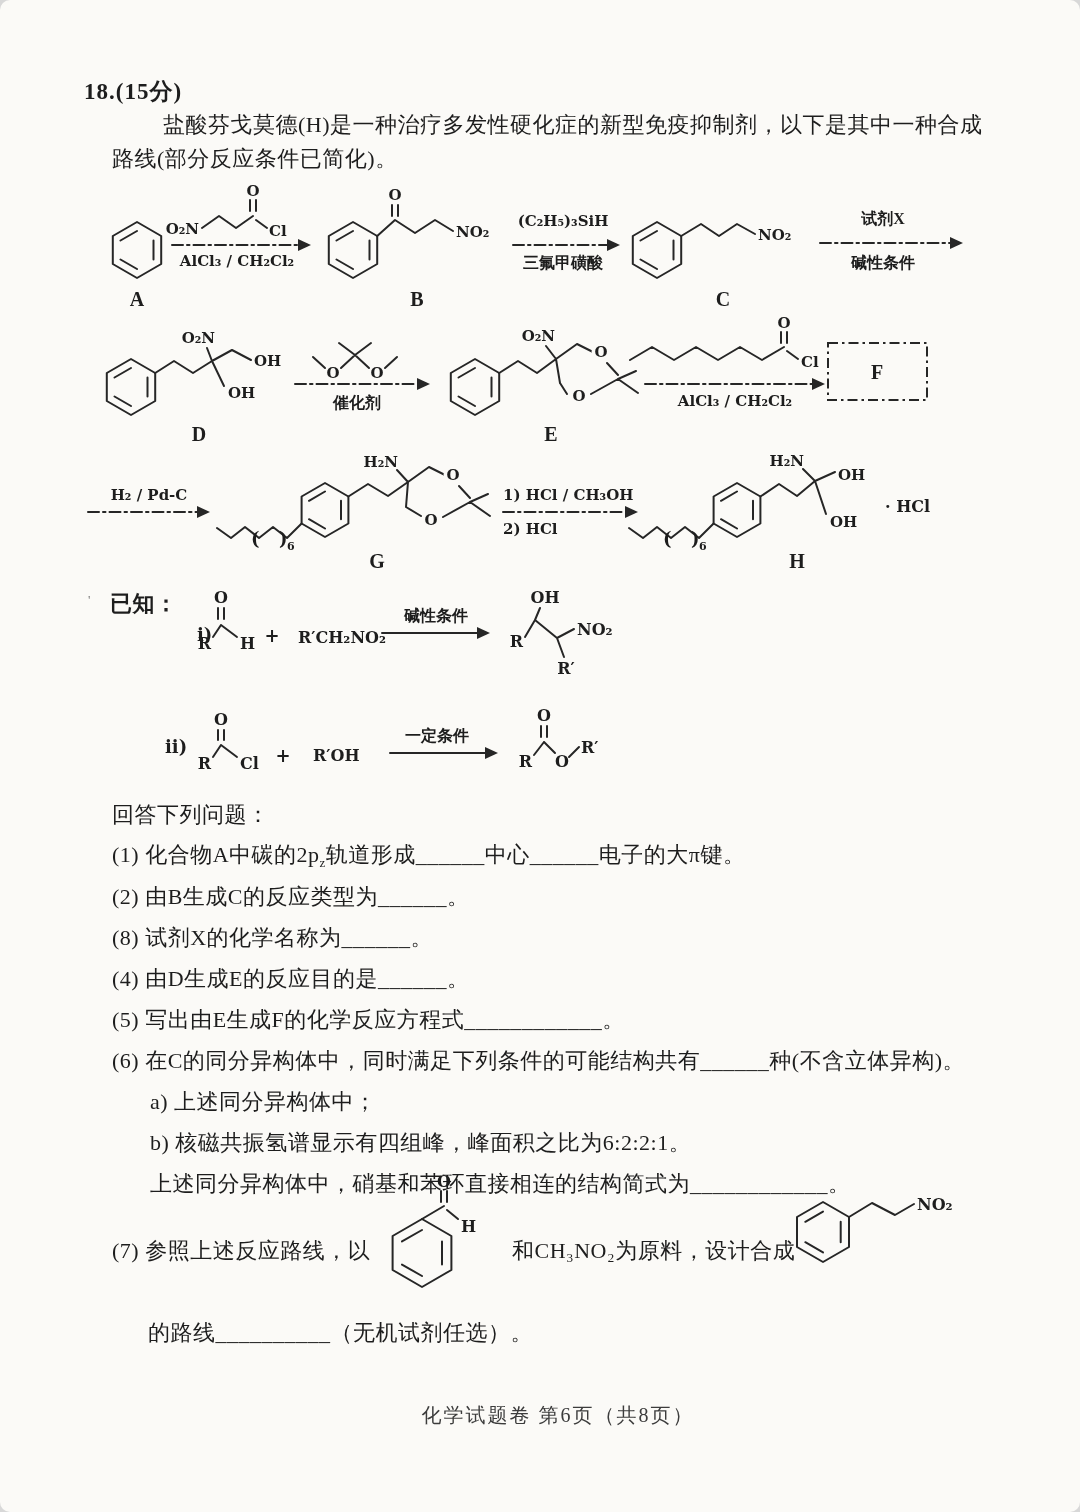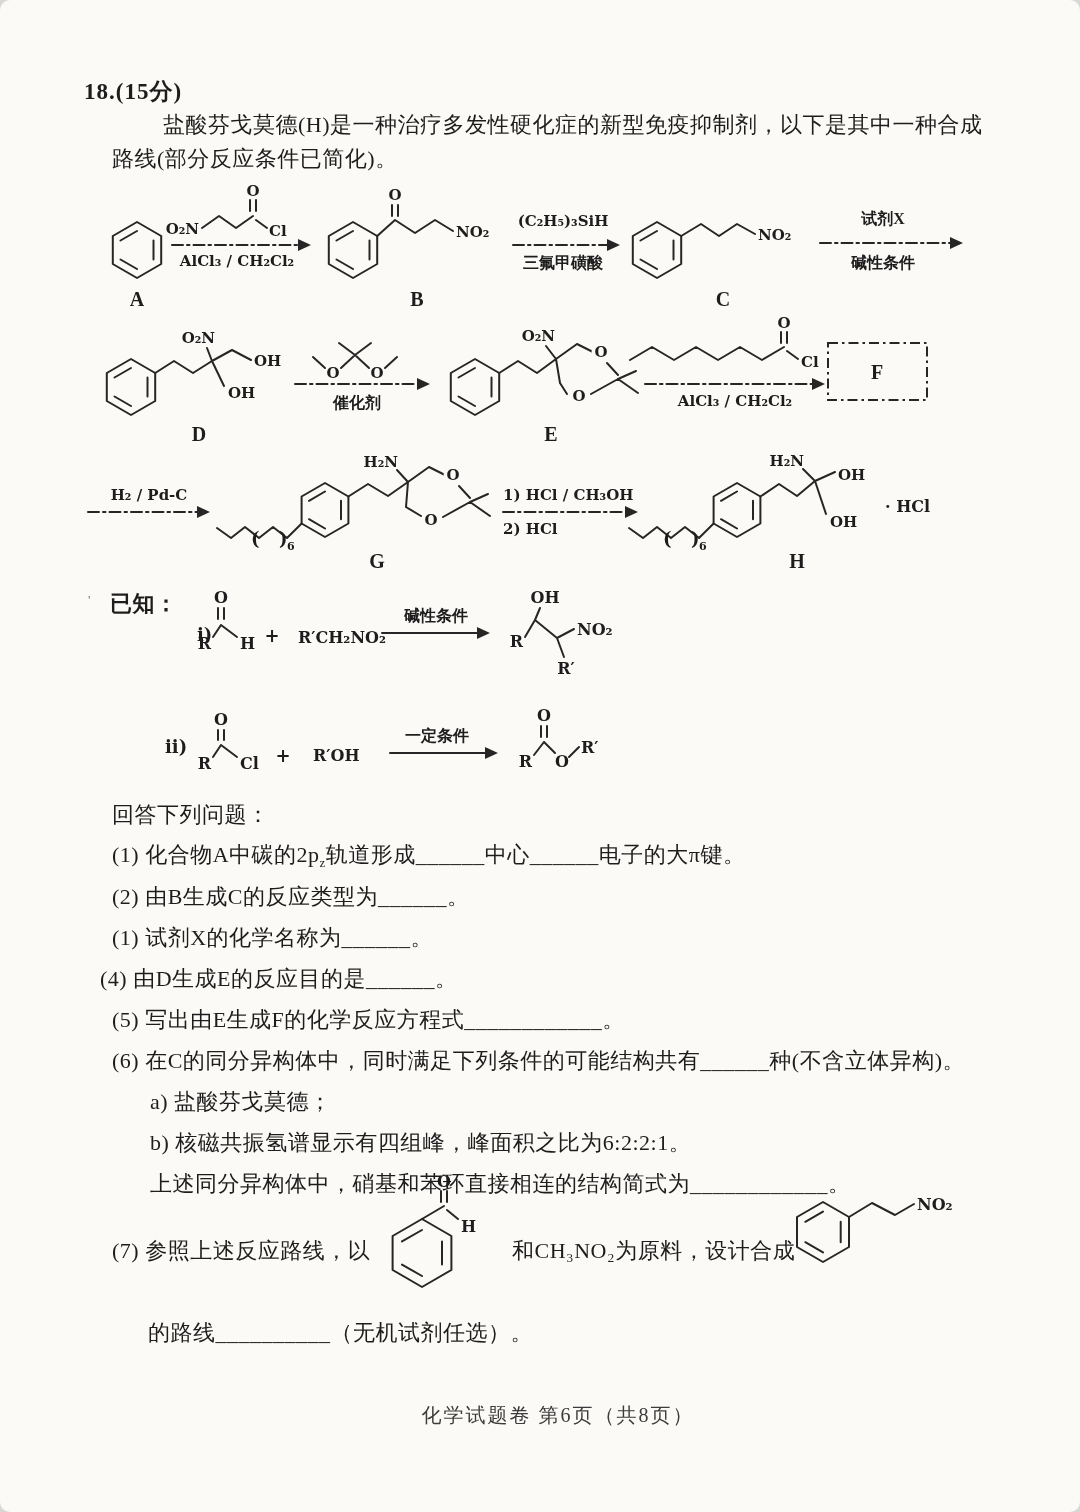--- a/index.html
+++ b/index.html
@@ -218,25 +218,25 @@
       <text class="atom2" x="477" y="182" text-anchor="middle">O</text>
       <text class="atom2" x="496" y="168">R′</text>
     </g>
   </svg>
 
   <div class="t" style="left:112px; top:800px;">回答下列问题：</div>
 
   <div class="t" style="left:112px; top:840px;"><span>(1) 化合物A中碳的2p</span><sub>z</sub><span>轨道形成______中心______电子的大π键。</span></div>
 
   <div class="t" style="left:112px; top:882px;">(2) 由B生成C的反应类型为______。</div>
-  <div class="t" style="left:112px; top:923px;">(1) 试剂X的化学名称为______。</div>
-  <div class="t" style="left:100px; top:964px;">(4) 由D生成E的反应目的是______。</div>
+  <div class="t" style="left:112px; top:923px;">(8) 试剂X的化学名称为______。</div>
+  <div class="t" style="left:112px; top:964px;">(4) 由D生成E的反应目的是______。</div>
   <div class="t" style="left:112px; top:1005px;">(5) 写出由E生成F的化学反应方程式____________。</div>
   <div class="t" style="left:112px; top:1046px;">(6) 在C的同分异构体中，同时满足下列条件的可能结构共有______种(不含立体异构)。</div>
-  <div class="t" style="left:150px; top:1087px;">a) 盐酸芬戈莫德；</div>
+  <div class="t" style="left:150px; top:1087px;">a) 上述同分异构体中；</div>
   <div class="t" style="left:150px; top:1128px;">b) 核磁共振氢谱显示有四组峰，峰面积之比为6:2:2:1。</div>
   <div class="t" style="left:150px; top:1169px;">上述同分异构体中，硝基和苯环直接相连的结构简式为____________。</div>
 
   <div class="t" style="left:112px; top:1236px;">(7) 参照上述反应路线，以</div>
 
   <svg style="left:370px; top:1175px;" width="140" height="130" viewBox="0 0 140 130">
     <path d="M52,44 L81.4,61 L81.4,95 L52,112 L22.6,95 L22.6,61 Z"></path>
     <path d="M72,66.4 L72,89.6 M52,101 L32,89.6 M32,66.4 L52,55"></path>
     <path d="M52,44 L74,31 M71,27 L71,16 M77,27 L77,16 M77,35 L88,44"></path>
     <text class="atom2" x="74" y="12" text-anchor="middle">O</text>

